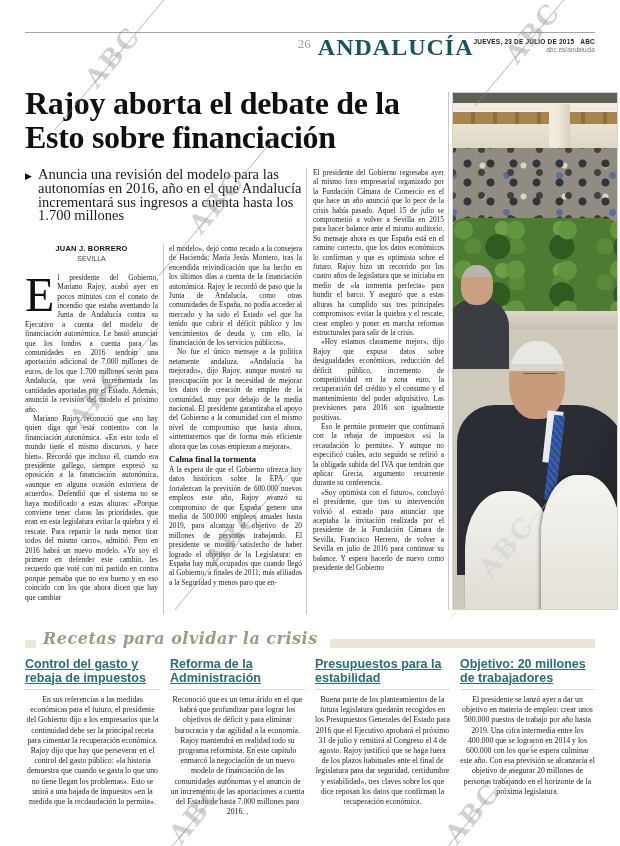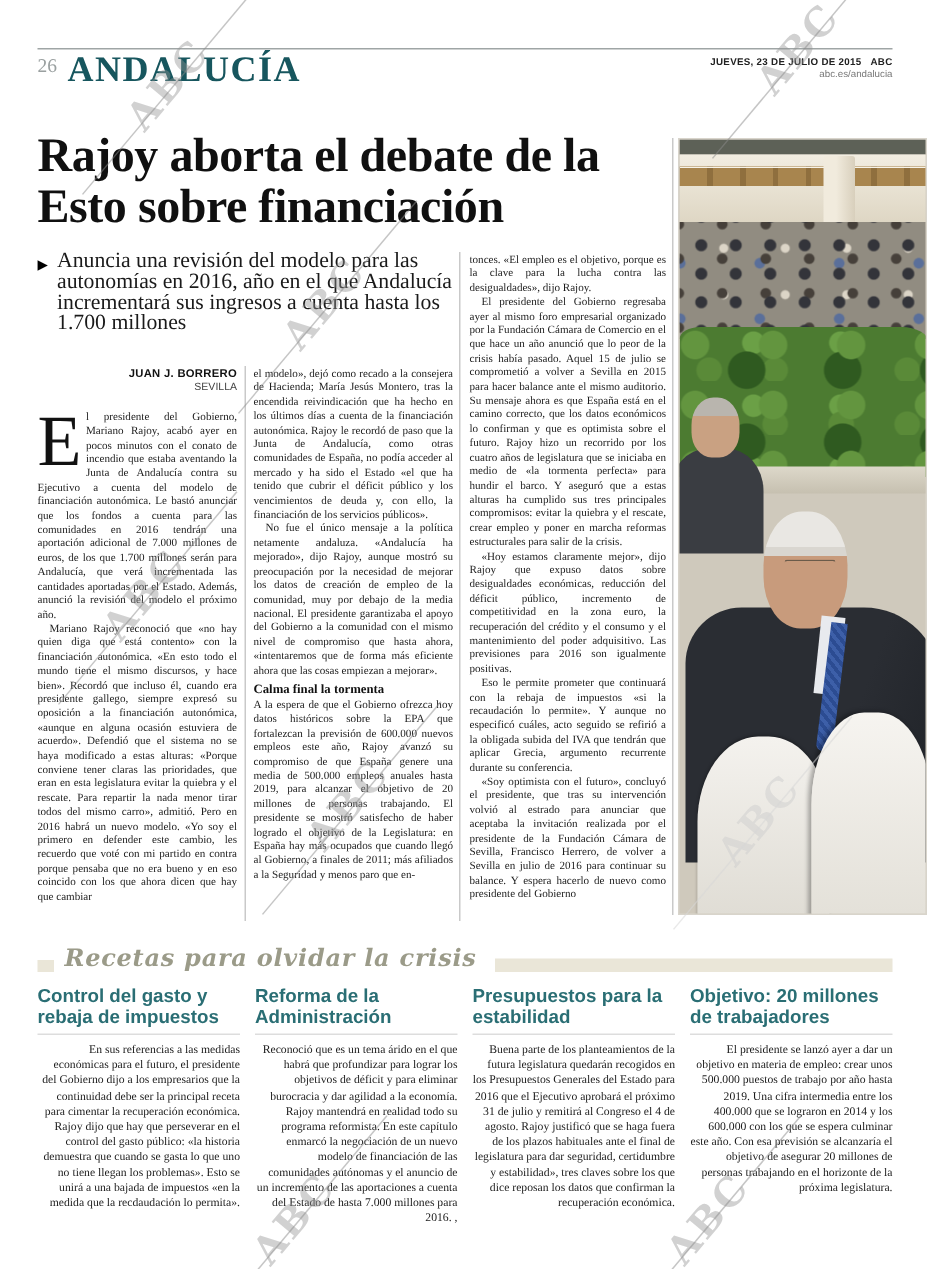--- a/index.html
+++ b/index.html
@@ -6,21 +6,21 @@
     --teal:#17565e; --heading-teal:#2a6e74; --recetas-title:#9b9b89;
     --band-beige:#eae6d8; --ink:#1c1c1c; --rule:#c9c9c9;
   }
   *{box-sizing:border-box; margin:0; padding:0;}
   html,body{width:620px; height:846px;}
   body{
     position:relative; width:620px; height:846px; background:#ffffff;
     font-family:"Liberation Serif", serif; color:var(--ink); overflow:hidden;
   }
   
-  .masthead{position:absolute; left:25px; top:32px; width:570px; border-top:1px solid #9fa5a5; padding-top:2px; display:flex; justify-content:space-between; align-items:flex-start;}
+  .masthead{position:absolute; left:25px; top:32px; width:570px; border-top:1px solid #9fa5a5; padding-top:2px; display:flex; justify-content:flex-end; align-items:flex-start;}
   .mast-left{display:flex; align-items:flex-start; gap:7px;}
   .page-num{font:400 13px/14px "Liberation Serif", serif; color:#9aa0a0; padding-top:2px;}
   .section-title{font:600 24px/24px "Liberation Serif", serif; color:var(--teal); letter-spacing:1px;}
   .mast-right{text-align:right; font-family:"Liberation Sans", sans-serif; padding-top:3px;}
   .date-line{font-size:6.5px; line-height:8px; color:#222; font-weight:700; letter-spacing:.2px;}
   .date-line .brand{font-weight:900; margin-left:6px;}
   .url-line{font-size:6.5px; line-height:8px; color:#777;}
   
   .article{position:absolute; left:25px; top:92px; width:593px; height:531px;}
   .headline{position:absolute; left:0; top:-6px; width:440px; font:700 32px/34px "Liberation Serif", serif; letter-spacing:-0.3px; color:#101010;}
@@ -28,21 +28,21 @@
   .lead .marker{position:absolute; left:0; top:2px; font-size:9px; color:#000;}
   .vrule{position:absolute; width:1px; background:var(--rule);}
   .vr1{left:138px; top:152px; height:370px;}
   .vr2{left:281px; top:76px; height:446px;}
   .vr3{left:423px; top:0; height:518px;}
   .col{position:absolute; font-size:7.4px; line-height:9.4px; text-align:justify; color:var(--ink);}
   .col1{left:0; top:152px; width:133px;}
   .col2{left:144px; top:152px; width:133px;}
   .col3{left:288px; top:76px; width:131px;}
   .col p + p{text-indent:8px;}
-  .byline{margin-bottom:9px; font-family:"Liberation Sans", sans-serif; text-align:right;}
+  .byline{margin-bottom:9px; font-family:"Liberation Sans", sans-serif; text-align:center;}
   .byline .author{font-size:7.5px; font-weight:700; color:#111; letter-spacing:.2px;}
   .byline .place{font-size:7px; color:#444; margin-top:1px;}
   .dropcap{float:left; font:400 48px/39px "Liberation Serif", serif; color:#111; padding:2px 3px 0 0;}
   .inline-subhead{font:700 8.5px/11px "Liberation Serif", serif; color:#111; margin-top:3px; text-align:left;}
   .inline-subhead + p{text-indent:0;}
   
   .photo{position:absolute; left:427px; top:0; width:166px; height:518px; background:#cfc9bc; overflow:hidden; border:1px solid #d8d4cb;}
   .ph{position:absolute;}
   .ph-topstrip{left:0; top:0; width:166px; height:10px; background:#5d6157;}
   .ph-interior{left:0; top:10px; width:166px; height:48px; background:linear-gradient(#f2ede1,#ddd5c2);}
@@ -74,23 +74,23 @@
   .ph-tie{left:96px; top:322px; width:11px; height:86px; background:repeating-linear-gradient(45deg,#3d5fa8 0 2.5px,#2c4c92 2.5px 5px); transform:rotate(7deg); border-radius:0 0 4px 4px; z-index:6;}
   .ph-chair-l{left:12px; top:398px; width:88px; height:124px; background:linear-gradient(#f4f2ee,#dfdcd4); border-radius:46% 46% 0 0; box-shadow:0 -1px 2px rgba(0,0,0,.25); z-index:7;}
   .ph-chair-r{left:88px; top:382px; width:80px; height:140px; background:linear-gradient(#f6f4f0,#e3e0d8); border-radius:44% 44% 0 0; box-shadow:-2px -1px 3px rgba(0,0,0,.3); z-index:8;}
   
   .recetas{position:absolute; left:25px; top:630px; width:570px;}
   .band{display:flex; align-items:flex-end; height:18px;}
   .band-sq{width:11px; height:8px; background:var(--band-beige); margin-right:7px;}
   .band-title{font:italic 700 16px/18px "DejaVu Serif", serif; color:var(--recetas-title); letter-spacing:.5px; padding-right:12px; white-space:nowrap;}
   .band-bar{flex:1; height:9px; background:var(--band-beige);}
   .recetas-grid{display:grid; grid-template-columns:repeat(4,1fr); gap:10px; margin-top:10px;}
-  .receta h3{font:700 12.5px/13.5px "Liberation Sans", sans-serif; color:var(--heading-teal); margin-bottom:4px;}
+  .receta h3{font:700 12.5px/13.5px "Liberation Sans", sans-serif; color:var(--heading-teal); margin-bottom:4px;text-decoration:underline;}
   .receta .hrule{border-top:1px solid #ddd; margin:3px 0 5px;}
-  .receta p{font:400 7.8px/10.2px "Liberation Serif", serif; color:var(--ink); text-align:right;}
+  .receta p{font:400 7.8px/10.2px "Liberation Serif", serif; color:var(--ink); text-align:center;}
   
   .wm{position:absolute; font:600 26px "DejaVu Serif", serif; color:rgba(145,145,145,.42); transform:rotate(-50deg); letter-spacing:2px; z-index:9; pointer-events:none;}
   .wm::after{content:""; position:absolute; left:-58px; right:-58px; top:58%; height:1px; background:rgba(140,140,140,.5);}
   .wm.light{color:rgba(205,205,205,.5);} .wm.light::after{background:rgba(215,215,215,.55);}
 </style>
 </head>
 <body>
 
 <div class="masthead">
   <div class="mast-left">
@@ -146,21 +146,20 @@
   </div>
 
   <div class="col col2">
     <p>el modelo», dejó como recado a la consejera de Hacienda; María Jesús Montero, tras la encendida reivindicación que ha hecho en los últimos días a cuenta de la financiación autonómica. Rajoy le recordó de paso que la Junta de Andalucía, como otras comunidades de España, no podía acceder al mercado y ha sido el Estado «el que ha tenido que cubrir el déficit público y los vencimientos de deuda y, con ello, la financiación de los servicios públicos».</p>
     <p>No fue el único mensaje a la política netamente andaluza. «Andalucía ha mejorado», dijo Rajoy, aunque mostró su preocupación por la necesidad de mejorar los datos de creación de empleo de la comunidad, muy por debajo de la media nacional. El presidente garantizaba el apoyo del Gobierno a la comunidad con el mismo nivel de compromiso que hasta ahora, «intentaremos que de forma más eficiente ahora que las cosas empiezan a mejorar».</p>
     <h4 class="inline-subhead">Calma final la tormenta</h4>
     <p>A la espera de que el Gobierno ofrezca hoy datos históricos sobre la EPA que fortalezcan la previsión de 600.000 nuevos empleos este año, Rajoy avanzó su compromiso de que España genere una media de 500.000 empleos anuales hasta 2019, para alcanzar el objetivo de 20 millones de personas trabajando. El presidente se mostró satisfecho de haber logrado el objetivo de la Legislatura: en España hay más ocupados que cuando llegó al Gobierno, a finales de 2011; más afiliados a la Seguridad y menos paro que en-</p>
   </div>
 
   <div class="col col3">
-    <p>tonces. «El empleo es el objetivo, porque es la clave para la lucha contra las desigualdades», dijo Rajoy.</p>
     <p>El presidente del Gobierno regresaba ayer al mismo foro empresarial organizado por la Fundación Cámara de Comercio en el que hace un año anunció que lo peor de la crisis había pasado. Aquel 15 de julio se comprometió a volver a Sevilla en 2015 para hacer balance ante el mismo auditorio. Su mensaje ahora es que España está en el camino correcto, que los datos económicos lo confirman y que es optimista sobre el futuro. Rajoy hizo un recorrido por los cuatro años de legislatura que se iniciaba en medio de «la tormenta perfecta» para hundir el barco. Y aseguró que a estas alturas ha cumplido sus tres principales compromisos: evitar la quiebra y el rescate, crear empleo y poner en marcha reformas estructurales para salir de la crisis.</p>
     <p>«Hoy estamos claramente mejor», dijo Rajoy que expuso datos sobre desigualdades económicas, reducción del déficit público, incremento de competitividad en la zona euro, la recuperación del crédito y el consumo y el mantenimiento del poder adquisitivo. Las previsiones para 2016 son igualmente positivas.</p>
     <p>Eso le permite prometer que continuará con la rebaja de impuestos «si la recaudación lo permite». Y aunque no especificó cuáles, acto seguido se refirió a la obligada subida del IVA que tendrán que aplicar Grecia, argumento recurrente durante su conferencia.</p>
     <p>«Soy optimista con el futuro», concluyó el presidente, que tras su intervención volvió al estrado para anunciar que aceptaba la invitación realizada por el presidente de la Fundación Cámara de Sevilla, Francisco Herrero, de volver a Sevilla en julio de 2016 para continuar su balance. Y espera hacerlo de nuevo como presidente del Gobierno</p>
   </div>
 </div>
 
 <div class="recetas">
   <div class="band">
     <div class="band-sq"></div>

